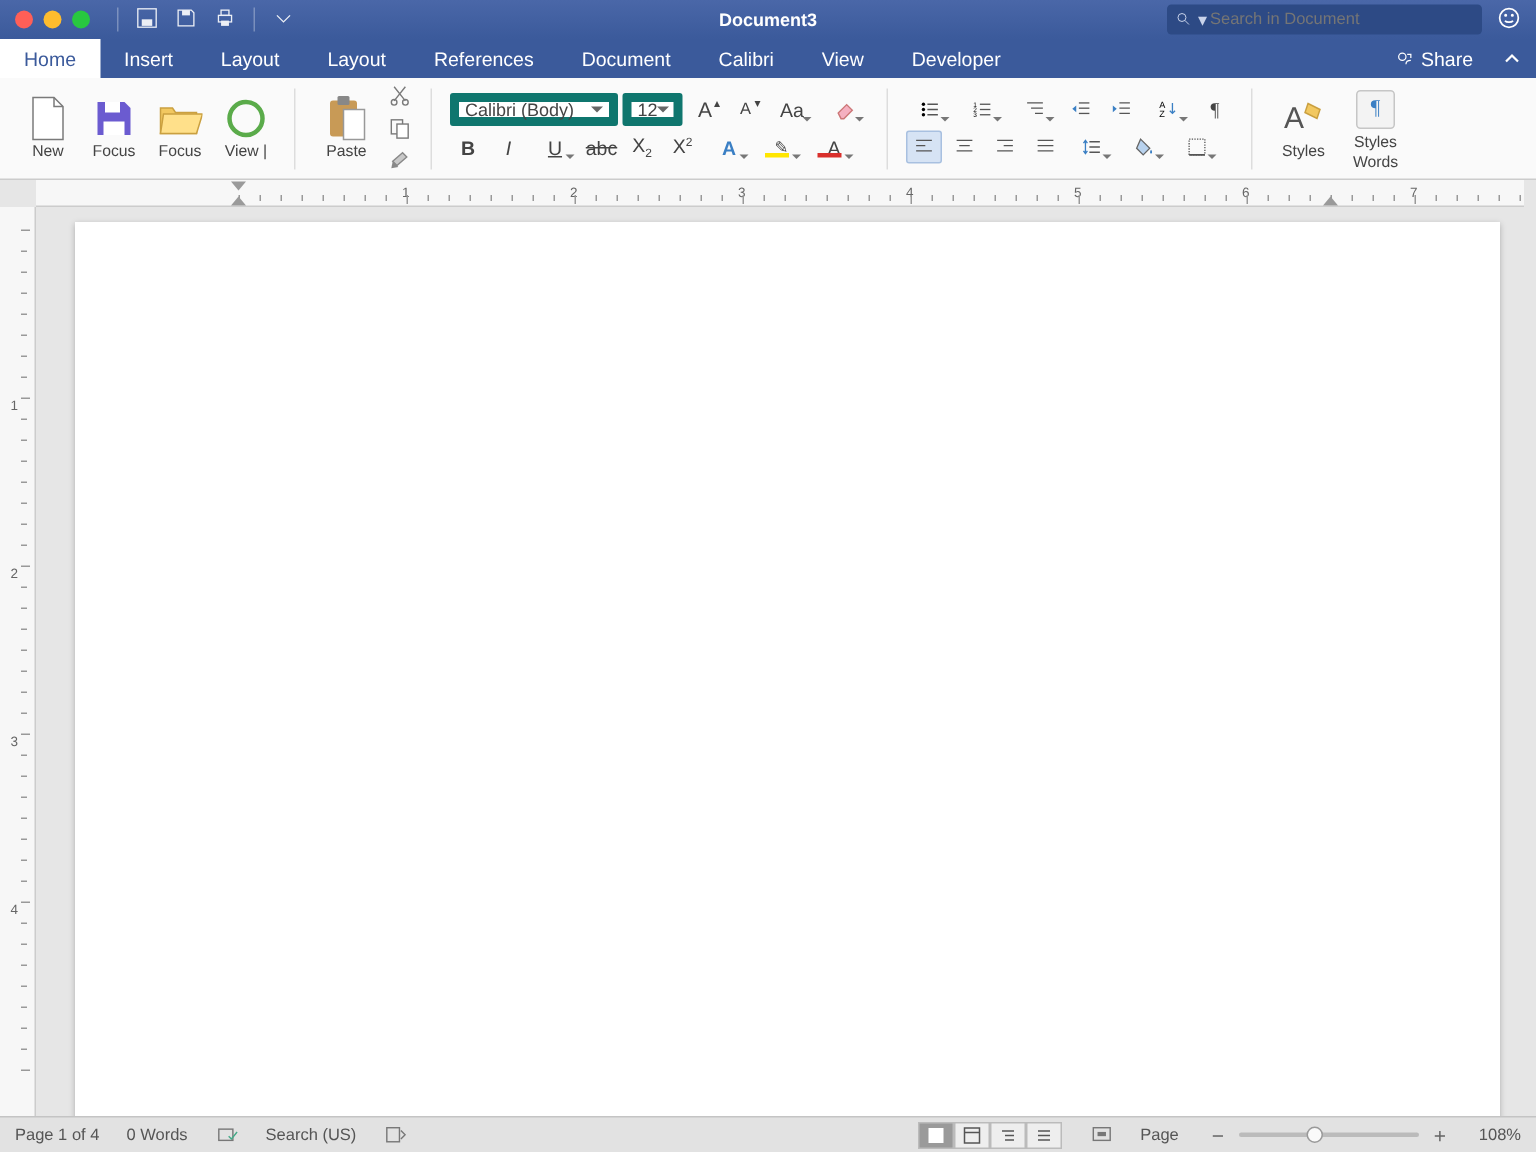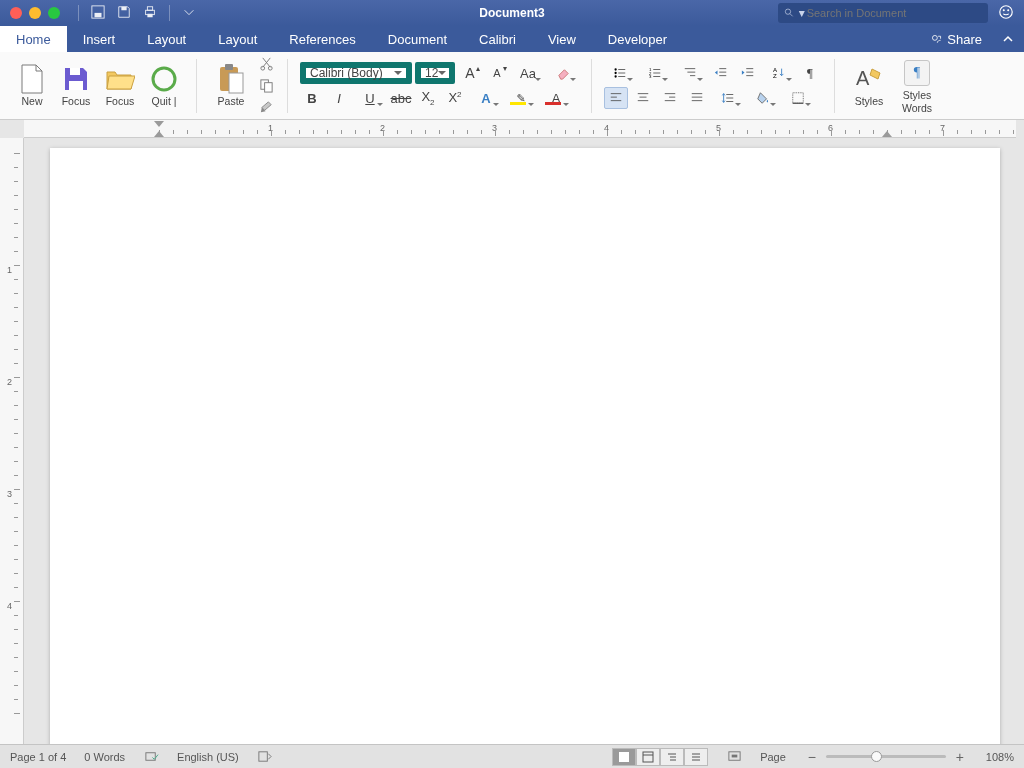--- a/index.html
+++ b/index.html
@@ -191,21 +191,21 @@
           </svg>
         </div>
       <span class="lbl">Focus</span>
     </div>
     <div class="bigbtn">
       <div class="ic">
           <svg width="28" height="28" viewBox="0 0 28 28">
             <circle cx="14" cy="14" r="11" fill="none" stroke="#5aab4a" stroke-width="3"></circle>
           </svg>
         </div>
-      <span class="lbl">Quit |</span>
+      <span class="lbl">View |</span>
     </div>
   </div>
   <div class="vdiv"></div>
 
   <div class="group">
     <div class="bigbtn" style="width:44px">
       <div class="ic">
           <svg width="30" height="32" viewBox="0 0 30 32">
             <rect x="4" y="4" width="18" height="24" rx="2" fill="#c89a56"></rect>
             <rect x="9" y="1" width="8" height="6" rx="1" fill="#888"></rect>
@@ -574,21 +574,21 @@
 
 <div class="statusbar">
   <span>Page 1 of 4</span>
   <span>0 Words</span>
   <span class="sb-ic">
       <svg width="15" height="15" viewBox="0 0 16 16">
         <rect x="2" y="4" width="10" height="8" fill="none" stroke="#777"></rect>
         <path d="M9 9l2 2 4-5" fill="none" stroke="#4a8"></path>
       </svg>
     </span>
-  <span>English (US)</span>
+  <span>Search (US)</span>
   <span class="sb-ic">
       <svg width="15" height="15" viewBox="0 0 16 16">
         <rect x="2" y="3" width="9" height="10" fill="none" stroke="#777"></rect>
         <path d="M12 5l3 3-3 3" fill="none" stroke="#777"></path>
       </svg>
     </span>
   <div class="spacer"></div>
   <div class="view-sw">
     <div class="vbtn active">
         <svg viewBox="0 0 12 12">

